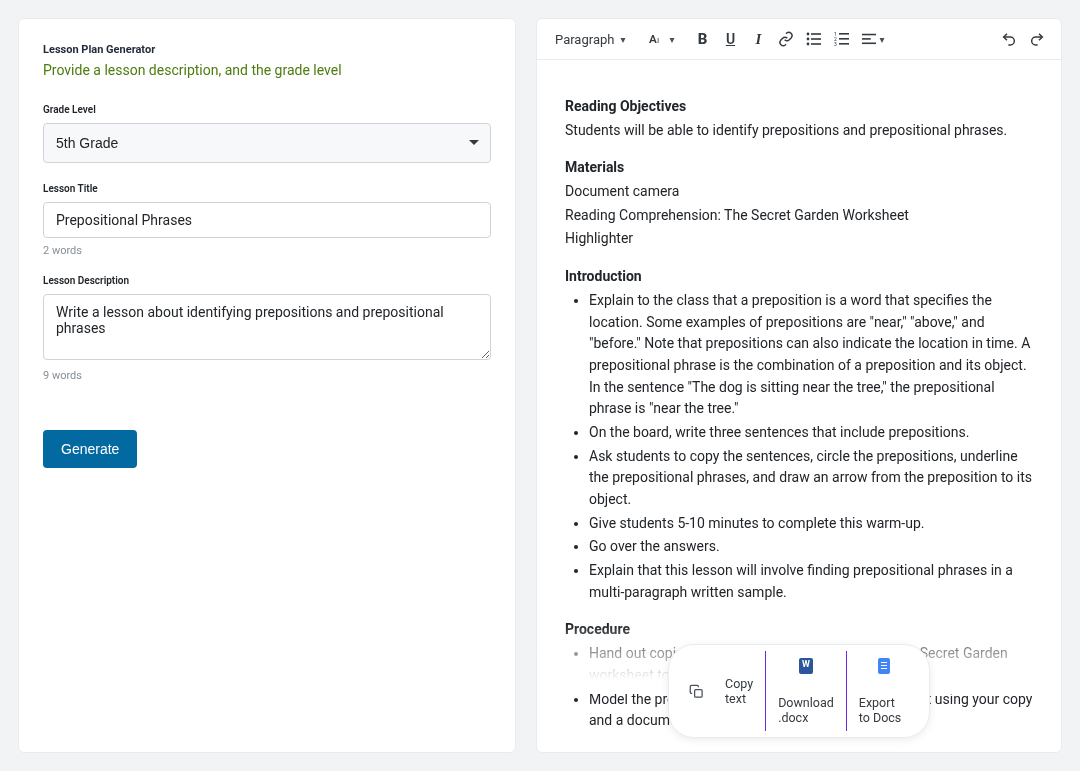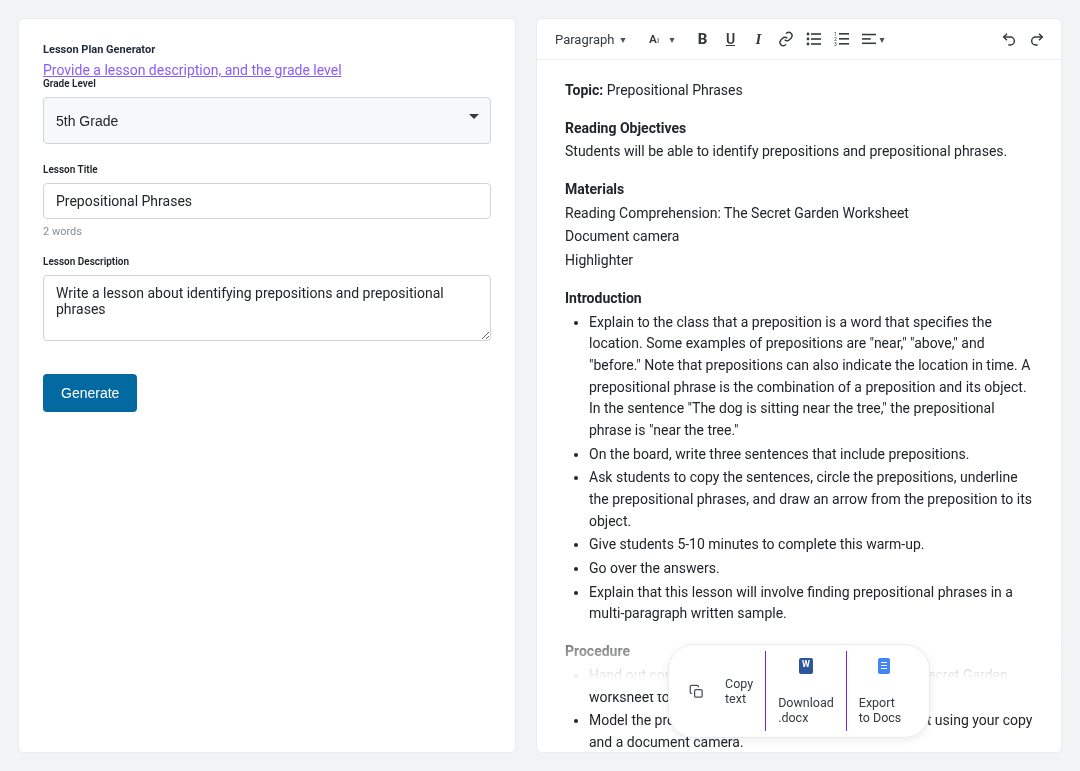--- a/index.html
+++ b/index.html
@@ -35,37 +35,37 @@
     flex-direction: column;
   }
   h2.title {
     font-size: 11px;
     font-weight: 700;
     color: #1f2937;
     margin-bottom: 6px;
   }
   .subtitle {
     font-size: 14px;
-    color: #8b5cf6;
-    text-decoration: underline;
+    color: #4d7c0f;
+    margin-bottom: 26px;
   }
   .field-label {
     font-size: 10px;
     font-weight: 600;
     color: #212529;
     margin-bottom: 8px;
     display: block;
   }
   .select-wrap {
     position: relative;
     margin-bottom: 20px;
   }
   select.form-select {
     width: 100%;
-    height: 47px;
+    height: 40px;
     padding: 8px 12px;
     border: 1px solid #ced4da;
     border-radius: 4px;
     background: #f7f8f9;
     font-size: 14px;
     appearance: none;
     color: #212529;
   }
   .select-wrap::after {
     content: "";
@@ -219,20 +219,21 @@
         <option>5th Grade</option>
       </select>
     </div>
 
     <label class="field-label">Lesson Title</label>
     <input class="form-input" value="Prepositional Phrases" style="">
     <div class="helper">2 words</div>
 
     <label class="field-label">Lesson Description</label>
     <textarea class="form-textarea" style="">Write a lesson about identifying prepositions and prepositional phrases</textarea>
+    <div class="helper">9 words</div>
 
     <button class="btn-generate">Generate</button>
   </div>
 
   <div class="panel right-panel">
     <div class="toolbar">
       <div class="tb-para">
         <span>Paragraph</span>
           <span class="tb-chevron">▾</span>
       </div>
@@ -289,28 +290,27 @@
       </div>
       <div class="tb-btn">
         <svg width="16" height="16" viewBox="0 0 24 24" fill="none" stroke="#343a40" stroke-width="2.2">
             <path d="M15 14l5-5-5-5"></path>
             <path d="M20 9H10a6 6 0 0 0 0 12h3"></path>
           </svg>
       </div>
     </div>
 
     <div class="editor-body">
-      <p class="topic-line"><strong>Topic:</strong> <span>Prepositional Phrases</span></p>
 
       <p class="section-label">Reading Objectives</p>
       <p>Students will be able to identify prepositions and prepositional phrases.</p>
 
       <p class="section-label">Materials</p>
+      <p>Document camera</p>
       <p>Reading Comprehension: The Secret Garden Worksheet</p>
-      <p>Document camera</p>
       <p>Highlighter</p>
 
       <p class="section-label">Introduction</p>
       <ul>
         <li>Explain to the class that a preposition is a word that specifies the location. Some examples of prepositions are "near," "above," and "before." Note that prepositions can also indicate the location in time. A prepositional phrase is the combination of a preposition and its object. In the sentence "The dog is sitting near the tree," the prepositional phrase is "near the tree."</li>
         <li>On the board, write three sentences that include prepositions.</li>
         <li>Ask students to copy the sentences, circle the prepositions, underline the prepositional phrases, and draw an arrow from the preposition to its object.</li>
         <li>Give students 5-10 minutes to complete this warm-up.</li>
         <li>Go over the answers.</li>
         <li>Explain that this lesson will involve finding prepositional phrases in a multi-paragraph written sample.</li>

